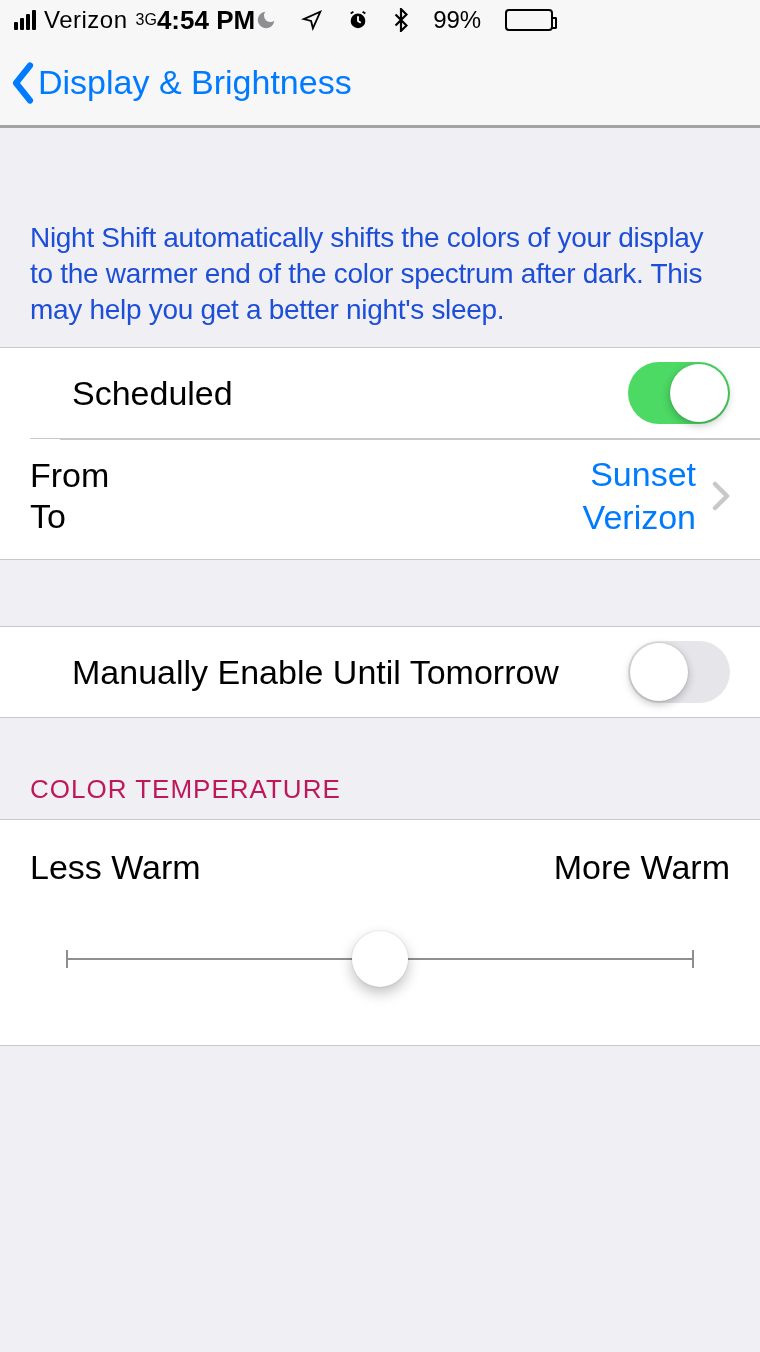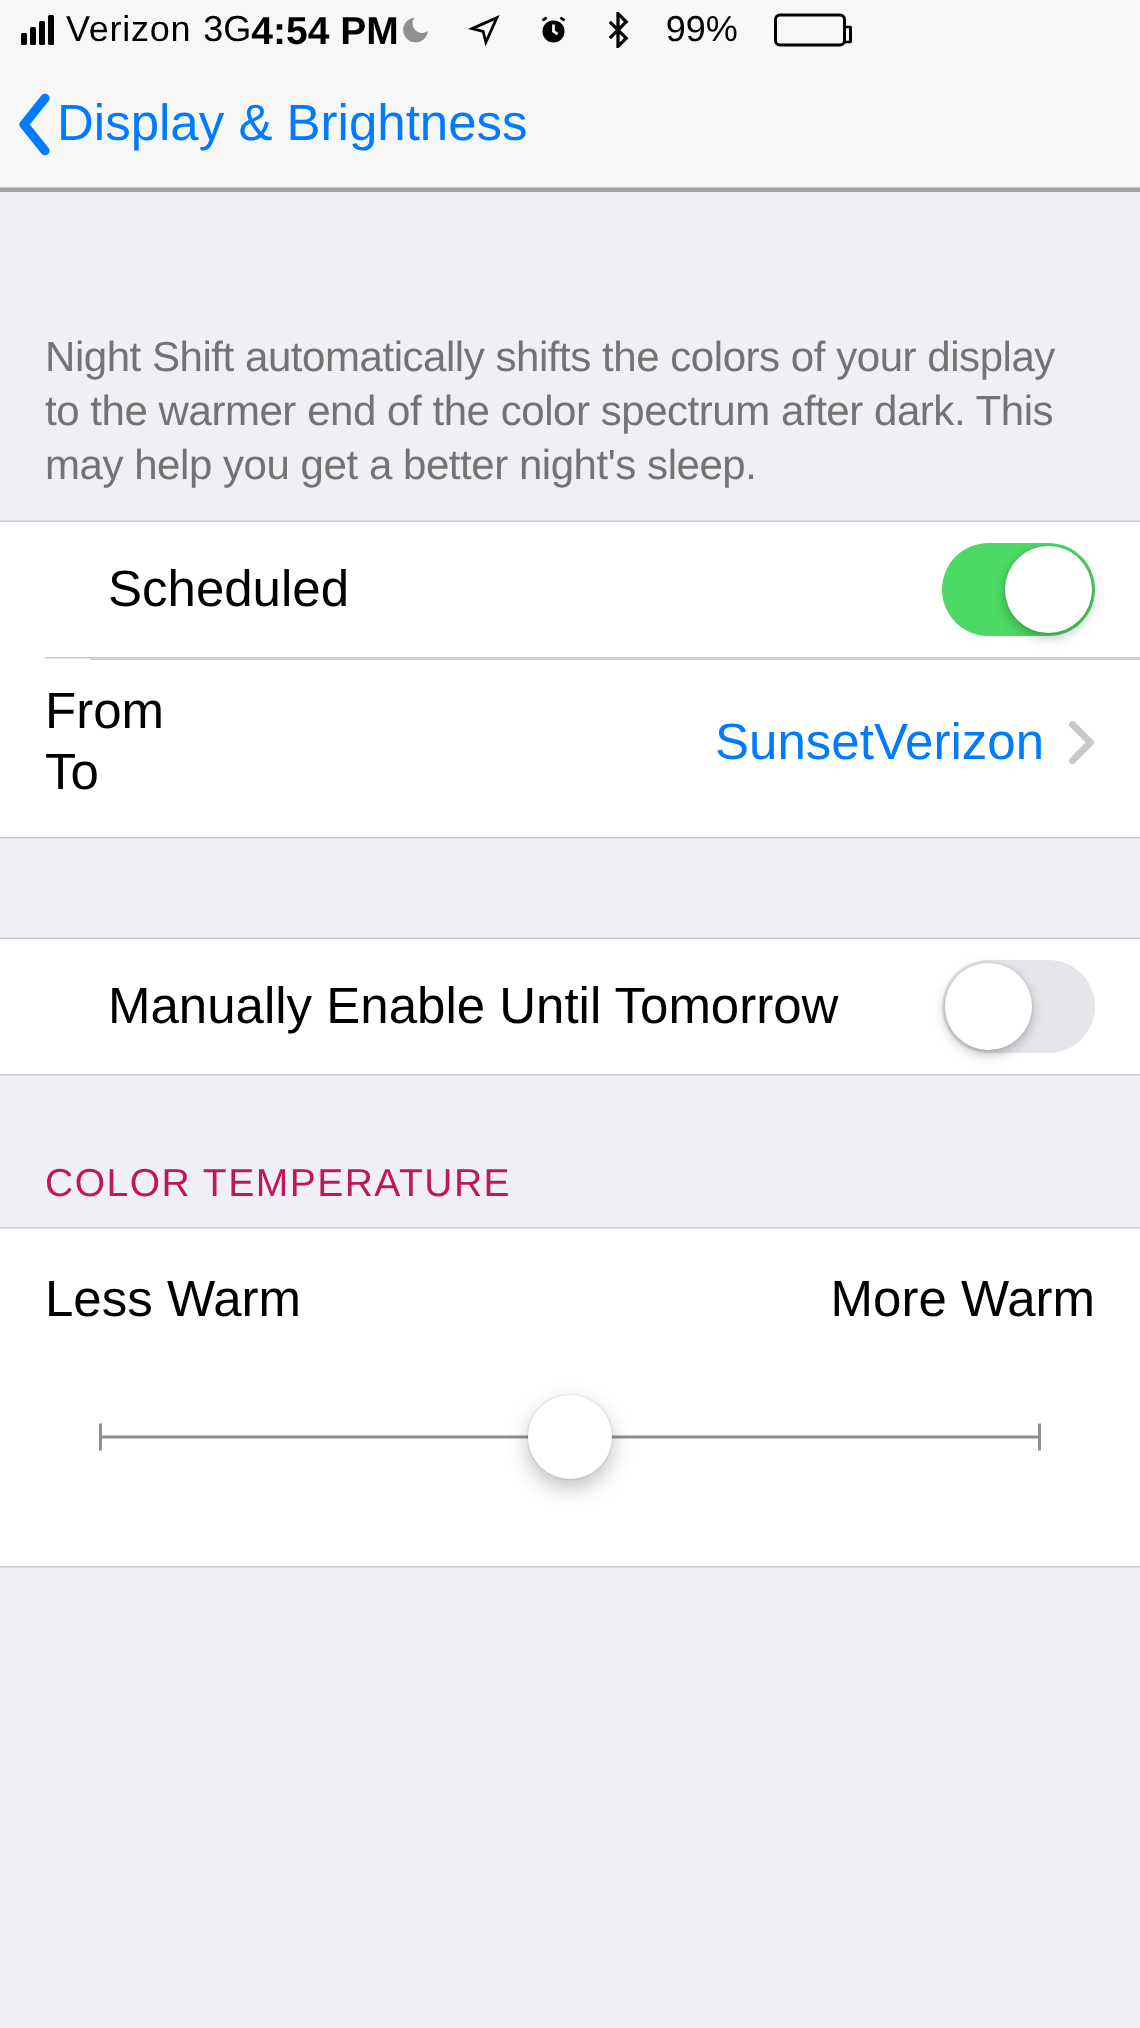--- a/index.html
+++ b/index.html
@@ -28,21 +28,21 @@
       display: inline-block;
       width: 4px;
       background: #000;
       border-radius: 1px;
     }
     .signal-bars span:nth-child(1){height:8px;}
     .signal-bars span:nth-child(2){height:12px;}
     .signal-bars span:nth-child(3){height:16px;}
     .signal-bars span:nth-child(4){height:20px;}
     .carrier { font-size: 24px; letter-spacing: 0.5px; }
-    .net { font-size: 24px; }
+    .net { font-size: 16px; }
     .status-center { font-weight: 600; font-size: 26px; }
     .status-right { display: flex; align-items: center; gap: 24px; }
     .dnd-icon svg, .loc-icon svg, .alarm-icon svg, .bt-icon svg { display:block; }
     .batt-pct { font-size: 24px; }
     .battery {
       width: 48px; height: 22px; border: 2px solid #000; border-radius: 4px;
       position: relative; padding: 2px;
     }
     .battery::after {
       content: ""; position: absolute; right: -6px; top: 6px; width: 4px; height: 8px;
@@ -64,21 +64,21 @@
     .nav-title {
       font-size: 34px;
       font-weight: 600;
       margin-left: 14px;
     }
     
     .section-desc {
       padding: 92px 30px 20px;
       font-size: 28px;
       line-height: 1.28;
-      color: #737373;
+      color: #1d4ed8;
       letter-spacing: -0.3px;
     }
     
     .group {
       background:#fff;
       border-top:1px solid #c8c7cc;
       border-bottom:1px solid #c8c7cc;
     }
     .cell {
       display:flex;
@@ -91,21 +91,21 @@
     }
     .cell + .cell { border-top:1px solid #c8c7cc; margin-left:30px; padding-left:0; padding-right:30px; }
     .cell + .cell { }
     .cell.separator-inset { position:relative; }
     .cell.separator-inset::before{
       content:""; position:absolute; left:30px; right:0; top:0; height:1px; background:#c8c7cc;
     }
     .cell .left-labels { display:flex; flex-direction:column; gap:2px; }
     .cell .left-labels span { font-size:34px; }
     .detail-right { display:flex; align-items:center; gap:16px; color:#007aff; font-size:34px; }
-    .detail-stack { display:flex; flex-direction:row; align-items:flex-end; line-height:1.25; }
+    .detail-stack { display:flex; flex-direction:column; align-items:flex-end; line-height:1.25; }
     .chevron svg{display:block;}
     
     .switch {
       width: 102px; height: 62px; border-radius: 31px; position: relative;
       background:#e5e5ea; transition: background .2s;
     }
     .switch.on { background:#4cd964; }
     .switch .knob {
       position:absolute; top:2px; width:58px; height:58px; border-radius:50%;
       background:#fff; box-shadow:0 3px 8px rgba(0,0,0,.25), 0 0 0 1px rgba(0,0,0,.04);

